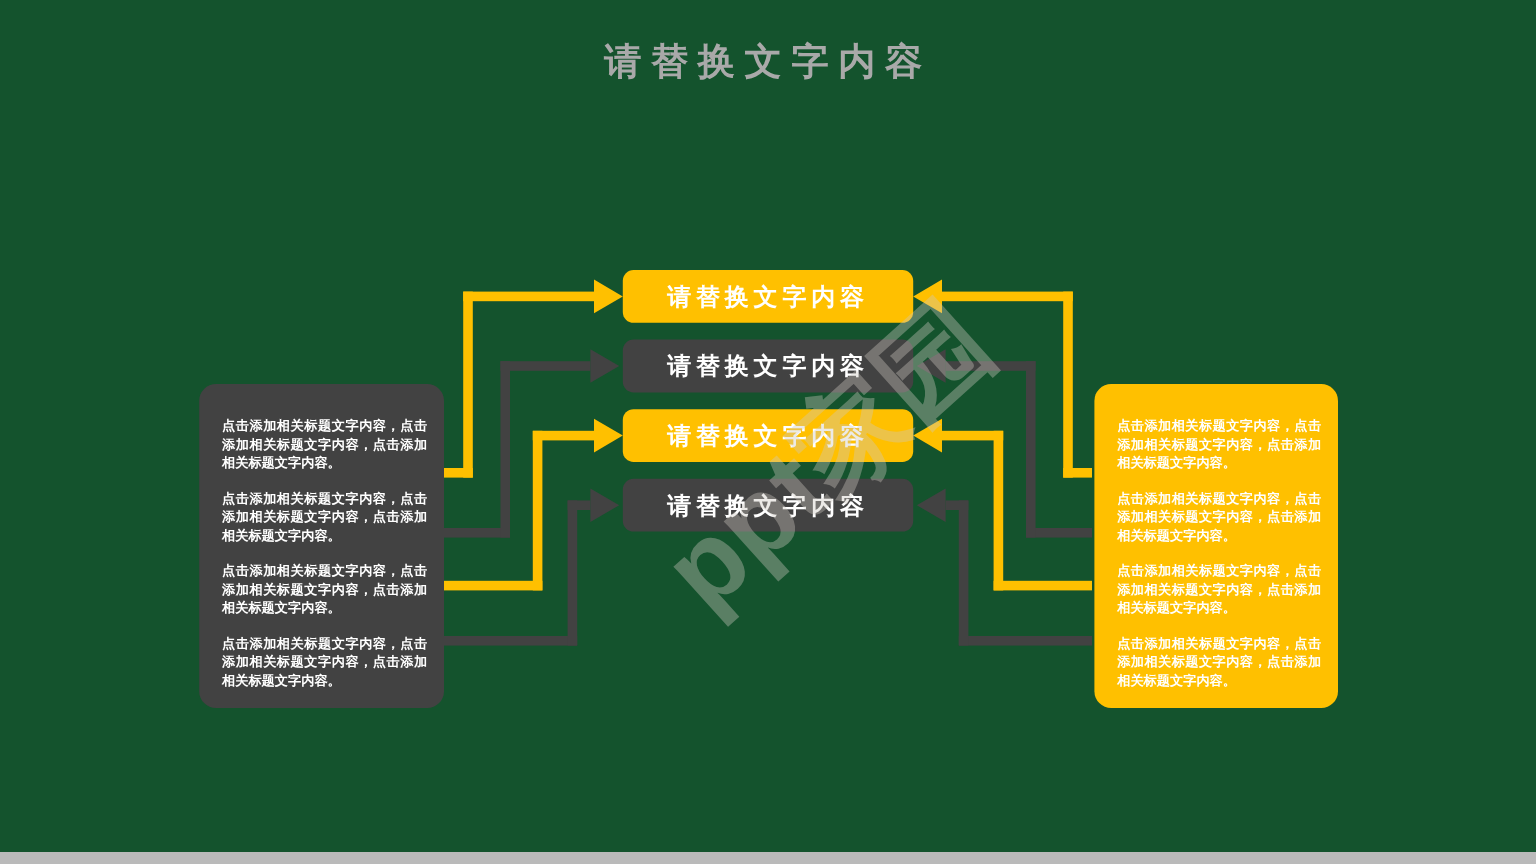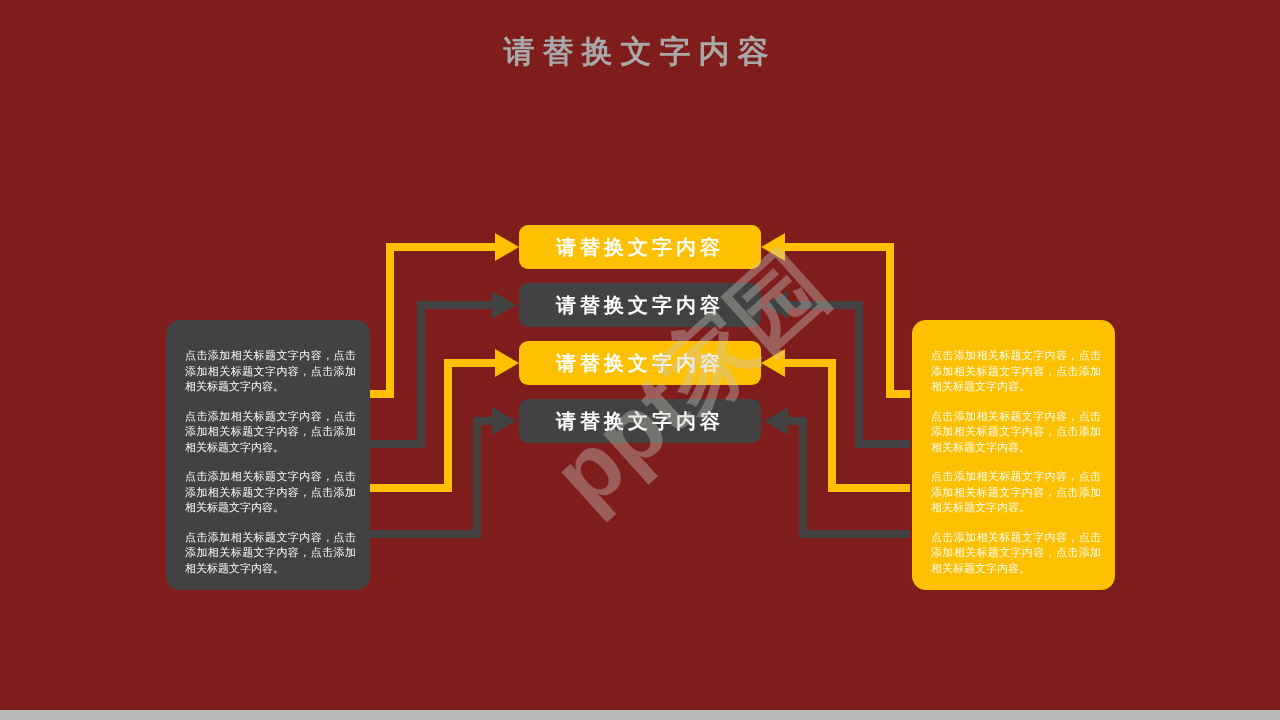--- a/index.html
+++ b/index.html
@@ -4,31 +4,31 @@
 <style>
   :root{
     --yellow:#FFC000;
     --dark:#424242;
     --title-gray:#A9A9A9;
     --footer-gray:#BABABA;
   }
   *{margin:0;padding:0;box-sizing:border-box;}
   html,body{width:1280px;height:720px;}
   body{font-family:"Liberation Sans",sans-serif;background:#fff;overflow:hidden;}
-  .slide{position:relative;width:1280px;height:720px;background:#7f1d1d;overflow:hidden;}
+  .slide{position:relative;width:1280px;height:720px;background:#14532d;overflow:hidden;}
 
   .slide-title{
     position:absolute;top:31px;left:0;width:1280px;
     text-align:center;font-size:31px;font-weight:bold;
     letter-spacing:8px;color:var(--title-gray);
   }
 
   
   .panel{position:absolute;top:320px;height:270px;border-radius:14px;
-    color:#ffffff;font-size:11px;line-height:15.5px;font-weight:normal;
+    color:#ffffff;font-size:11px;line-height:15.5px;font-weight:bold;
     padding:28px 14px 16px 19px;text-align:justify;}
   .panel p{margin:0 0 14px 0;}
   .panel-left{left:166px;width:204px;background:var(--dark);}
   .panel-right{left:912px;width:203px;background:var(--yellow);}
 
   
   .cbox{position:absolute;left:519px;width:242px;height:44px;border-radius:9px;
     color:#fff;font-size:20px;font-weight:bold;letter-spacing:4px;
     display:flex;align-items:center;justify-content:center;z-index:2;}
   .cbox.yellow{background:var(--yellow);}

